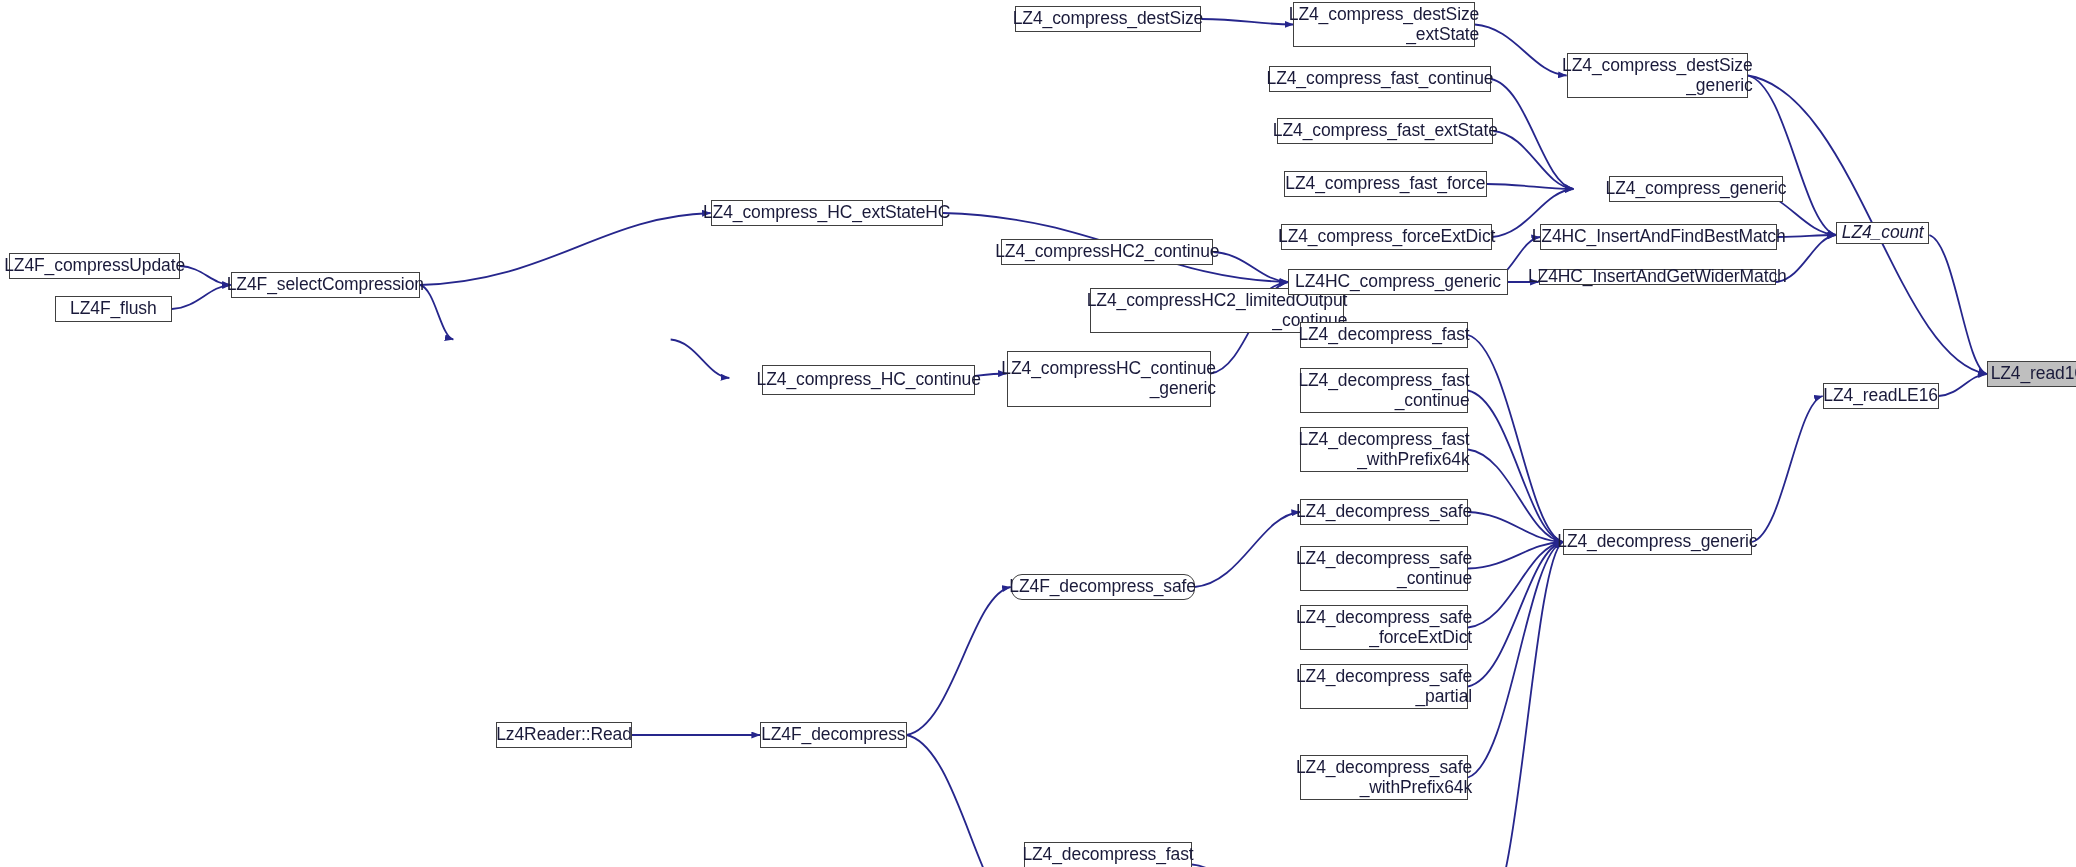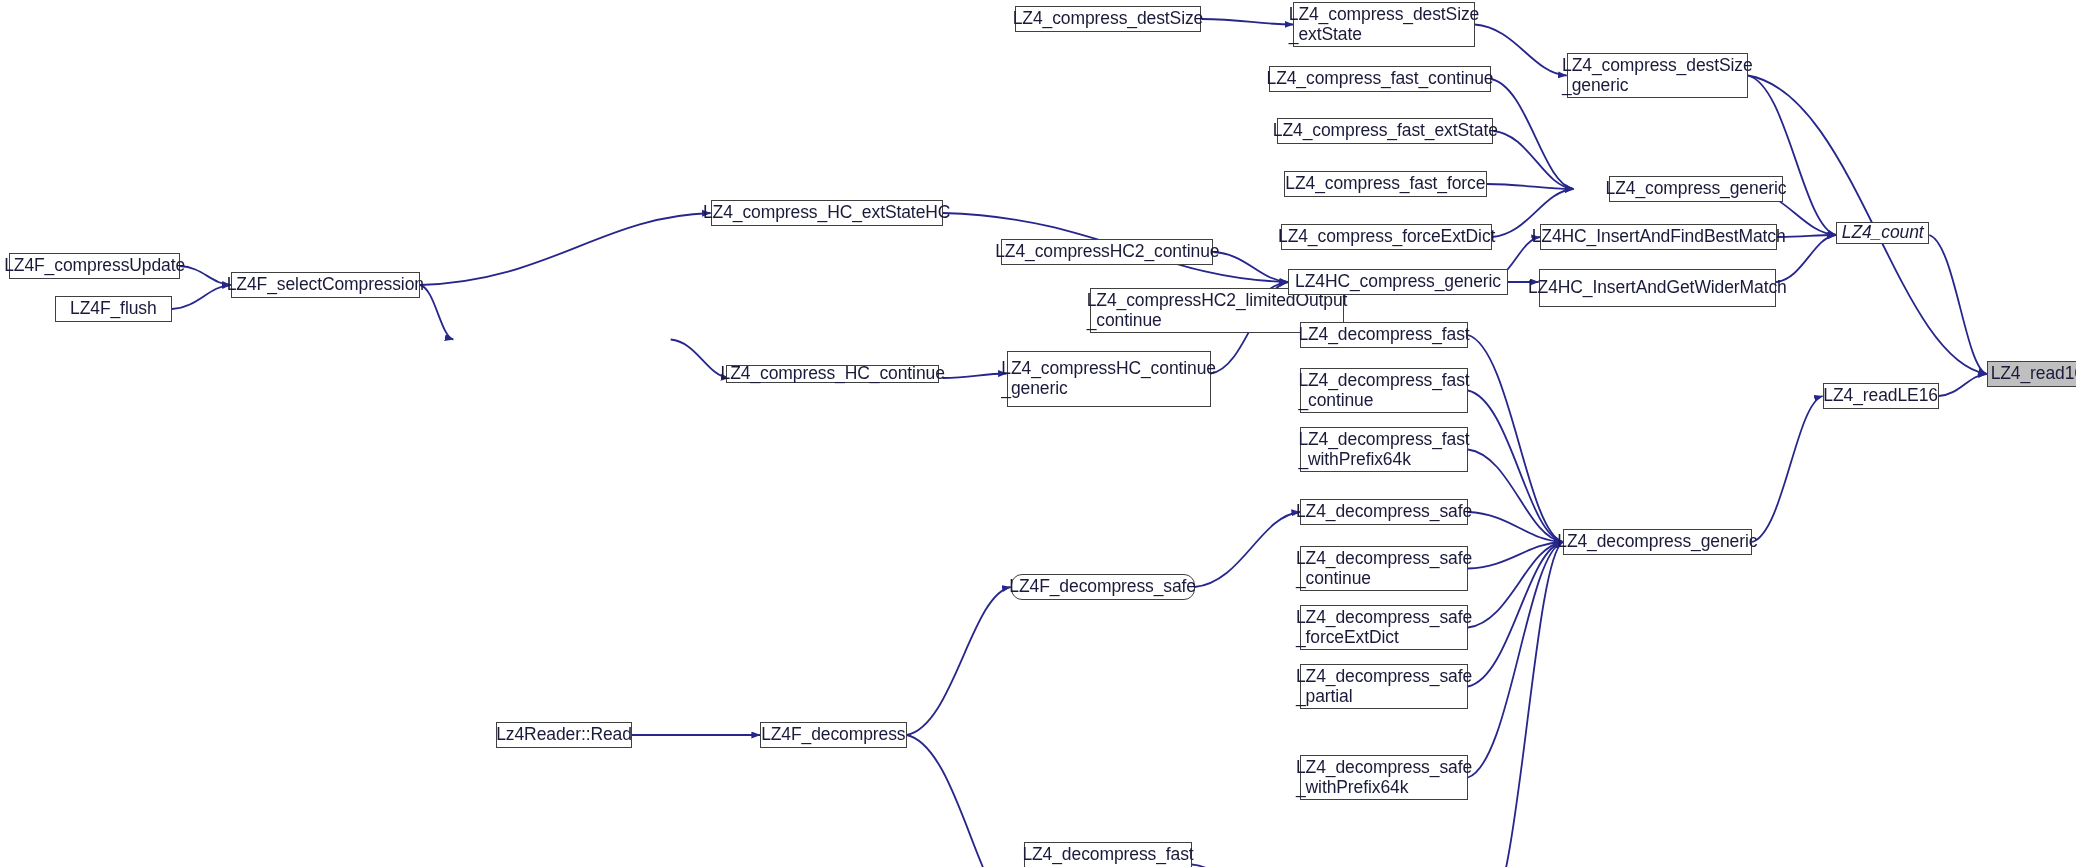--- a/index.html
+++ b/index.html
@@ -35,21 +35,21 @@
     position: absolute;
     box-sizing: border-box;
     border: 1.6px solid #404040;
     background: #ffffff;
     color: #1a1a3a;
     font-size: 17.5px;
     line-height: 1.12;
     display: flex;
     align-items: center;
     justify-content: center;
-    text-align: left;
+    text-align: right;
     white-space: pre-line;
     letter-spacing: -0.1px;
     padding: 0 12px;
   }
   .gnode.highlight {
     background: #bfbfbf;
   }
 </style>
 </head>
 <body>
@@ -103,21 +103,21 @@
         <path d="M 1929.3333333333333,235 C 1955.1333333333332,243.34 1964.8799999999999,367.05 1986.6666666666665,374" fill="none" stroke="#26268c" stroke-width="1.8" marker-end="url(#arrowhead)"></path>
         <path d="M 1938.6666666666665,396 C 1960.2666666666664,394.68 1968.4266666666665,375.1 1986.6666666666665,374" fill="none" stroke="#26268c" stroke-width="1.8" marker-end="url(#arrowhead)"></path>
         <path d="M 1751.9999999999998,542 C 1783.7999999999997,533.24 1795.813333333333,403.3 1822.6666666666665,396" fill="none" stroke="#26268c" stroke-width="1.8" marker-end="url(#arrowhead)"></path>
       </g>
   </svg>
   <div id="node-layer">
       <div class="gnode" style="left: 9.33333px; top: 253px; width: 170.667px; height: 26px;">LZ4F_compressUpdate</div>
       <div class="gnode" style="left: 54.6667px; top: 296px; width: 117.333px; height: 26px;">LZ4F_flush</div>
       <div class="gnode" style="left: 230.667px; top: 272px; width: 189.333px; height: 26px;">LZ4F_selectCompression</div>
       <div class="gnode" style="left: 710.667px; top: 200px; width: 232px; height: 26px;">LZ4_compress_HC_extStateHC</div>
-      <div class="gnode" style="left: 726px; top: 365px; width: 213.333px; height: 18px;">LZ4_compress_HC_continue</div>
+      <div class="gnode" style="left: 762px; top: 365px; width: 213.333px; height: 30px;">LZ4_compress_HC_continue</div>
       <div class="gnode" style="left: 1014.67px; top: 6px; width: 186.667px; height: 26px;">LZ4_compress_destSize</div>
       <div class="gnode" style="left: 1001.33px; top: 239px; width: 212px; height: 26px;">LZ4_compressHC2_continue</div>
       <div class="gnode" style="left: 1042px; top: 288px; width: 254px; height: 45px; margin-left: 48px;">LZ4_compressHC2_limitedOutput
 _continue</div>
       <div class="gnode" style="left: 1006.67px; top: 351px; width: 204px; height: 56px;">LZ4_compressHC_continue
 _generic</div>
       <div class="gnode" style="left: 1010.67px; top: 574px; width: 184px; height: 26px; border-radius: 11px;">LZ4F_decompress_safe</div>
       <div class="gnode" style="left: 496px; top: 722px; width: 136px; height: 26px;">Lz4Reader::Read</div>
       <div class="gnode" style="left: 760px; top: 722px; width: 146.667px; height: 26px;">LZ4F_decompress</div>
       <div class="gnode" style="left: 1024px; top: 842px; width: 168px; height: 45px;">LZ4_decompress_fast
@@ -140,19 +140,19 @@
       <div class="gnode" style="left: 1300px; top: 605px; width: 168px; height: 45px;">LZ4_decompress_safe
 _forceExtDict</div>
       <div class="gnode" style="left: 1300px; top: 664px; width: 168px; height: 45px;">LZ4_decompress_safe
 _partial</div>
       <div class="gnode" style="left: 1300px; top: 755px; width: 168px; height: 45px;">LZ4_decompress_safe
 _withPrefix64k</div>
       <div class="gnode" style="left: 1566.67px; top: 53px; width: 181.333px; height: 45px;">LZ4_compress_destSize
 _generic</div>
       <div class="gnode" style="left: 1573.33px; top: 176px; width: 173.333px; height: 26px; margin-left: 36px;">LZ4_compress_generic</div>
       <div class="gnode" style="left: 1540px; top: 224px; width: 237.333px; height: 26px;">LZ4HC_InsertAndFindBestMatch</div>
-      <div class="gnode" style="left: 1538.67px; top: 269px; width: 237.333px; height: 38px;">LZ4HC_InsertAndGetWiderMatch</div>
+      <div class="gnode" style="left: 1538.67px; top: 269px; width: 237.333px; height: 16px;">LZ4HC_InsertAndGetWiderMatch</div>
       <div class="gnode" style="left: 1562.67px; top: 529px; width: 189.333px; height: 26px;">LZ4_decompress_generic</div>
       <div class="gnode" style="left: 1836px; top: 222px; width: 93.3333px; height: 22px; font-style: italic;">LZ4_count</div>
       <div class="gnode" style="left: 1822.67px; top: 383px; width: 116px; height: 26px;">LZ4_readLE16</div>
       <div class="gnode highlight" style="left: 1986.67px; top: 361px; width: 101.333px; height: 26px;">LZ4_read16</div>
     </div>
 </div>
 
 </body></html>

